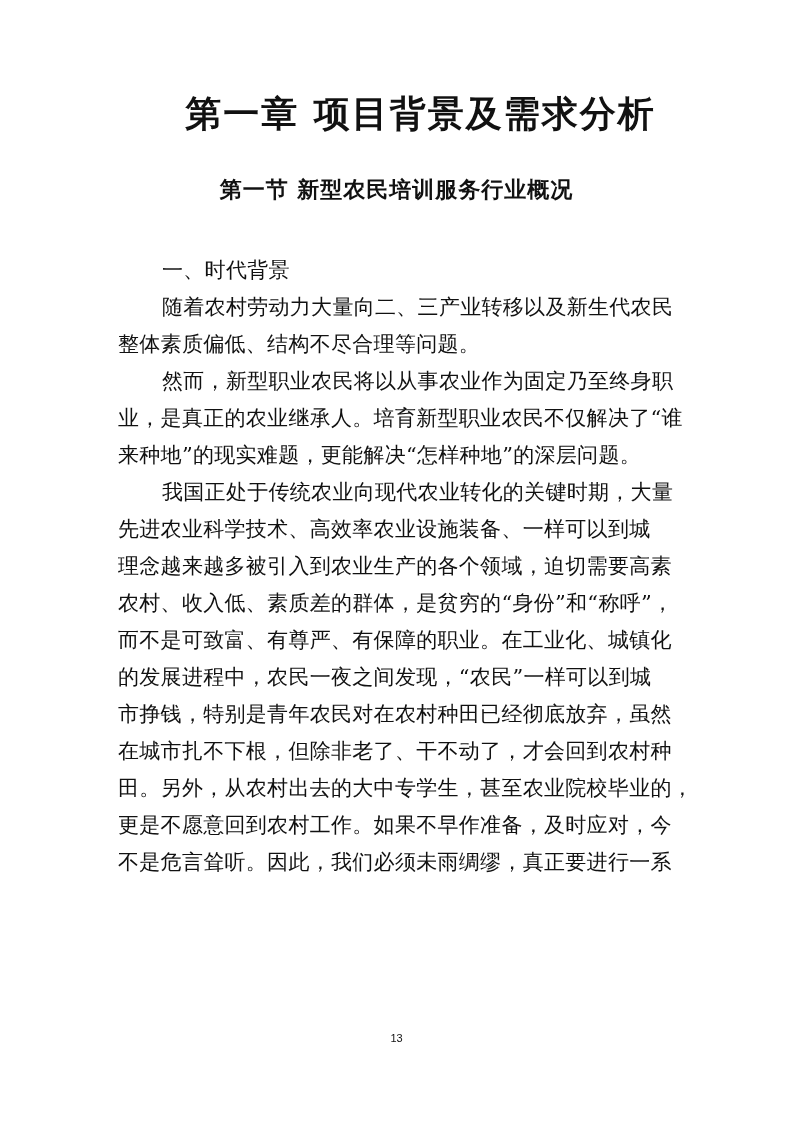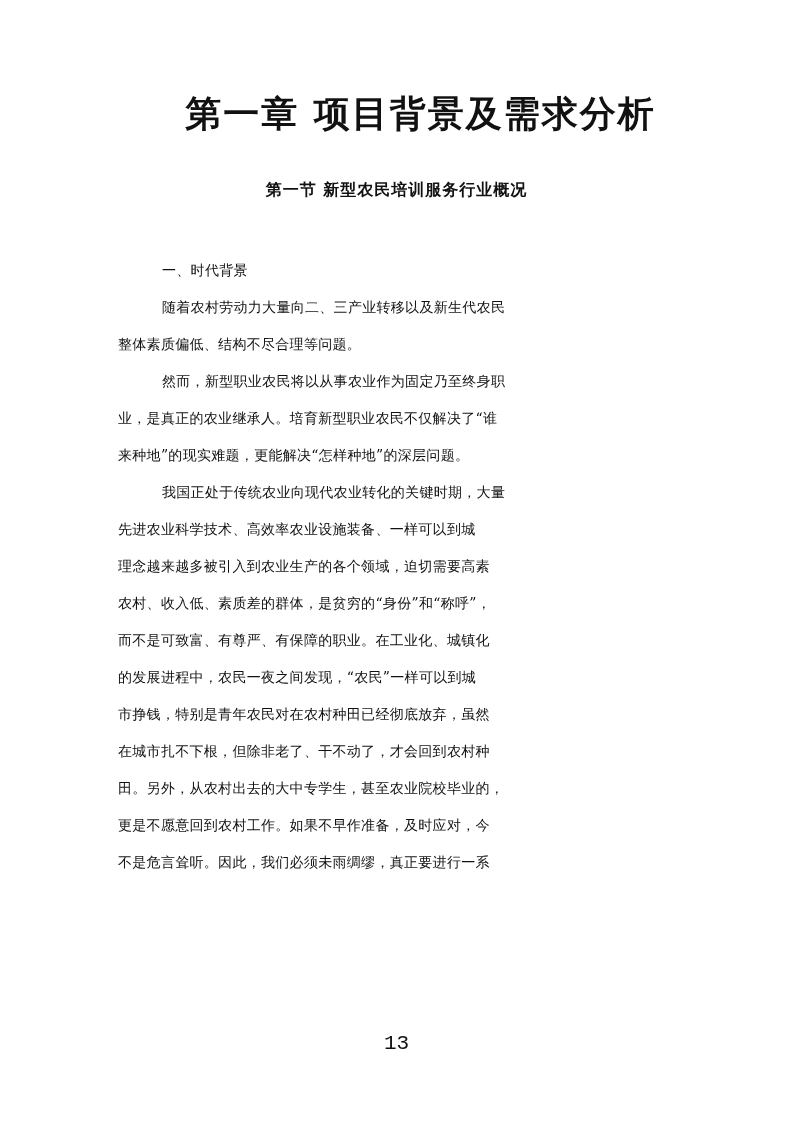--- a/index.html
+++ b/index.html
@@ -3,27 +3,27 @@
 <meta charset="utf-8">
 <style>
   html, body { margin:0; padding:0; background:#ffffff; }
   body { width:793px; height:1122px; position:relative; overflow:hidden;
          font-family:"DejaVu Serif","Liberation Serif",serif; color:#111; }
   .chapter-title { position:absolute; top:94px; left:0; width:761px; text-align:center;
          font-family:"DejaVu Sans","Liberation Sans",sans-serif; font-weight:bold;
          font-size:36px; letter-spacing:2px; line-height:40px;margin-left:40px; }
   .section-title { position:absolute; top:172px; left:0; width:793px; text-align:center;
          font-family:"DejaVu Sans","Liberation Sans",sans-serif; font-weight:bold;
-         font-size:16px; letter-spacing:1px; line-height:36px; }
+         font-size:22px; letter-spacing:1px; line-height:36px; }
   .body { position:absolute; top:252px; left:118px; width:560px; }
-  .line { height:37px; line-height:37px; font-size:14px; white-space:nowrap;
+  .line { height:37px; line-height:37px; font-size:21px; white-space:nowrap;
           letter-spacing:0.3px; }
   .indent { padding-left:44px; }
   .page-num { position:absolute; top:1032px; left:0; width:793px; text-align:center;
-          font-family:Liberation Mono, monospace; font-size:21px; }
+          font-family:Liberation Sans, sans-serif; font-size:11px; }
 </style>
 </head>
 <body>
 
 <div>
   <div class="chapter-title">第一章  项目背景及需求分析</div>
   <div class="section-title">第一节  新型农民培训服务行业概况</div>
 
   <div class="body">
     <div class="line indent">一、时代背景</div>

